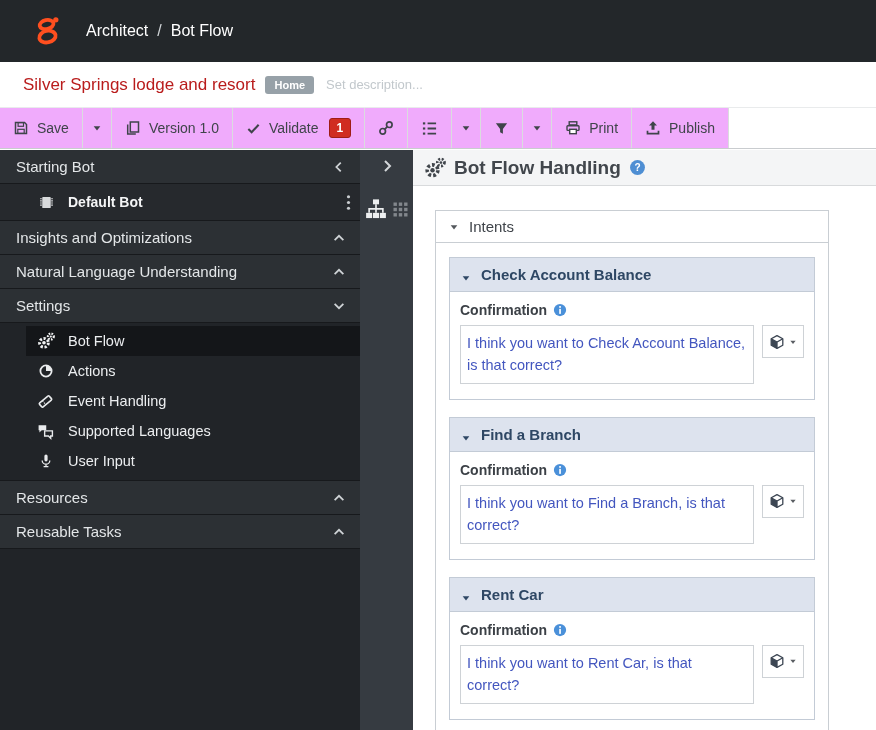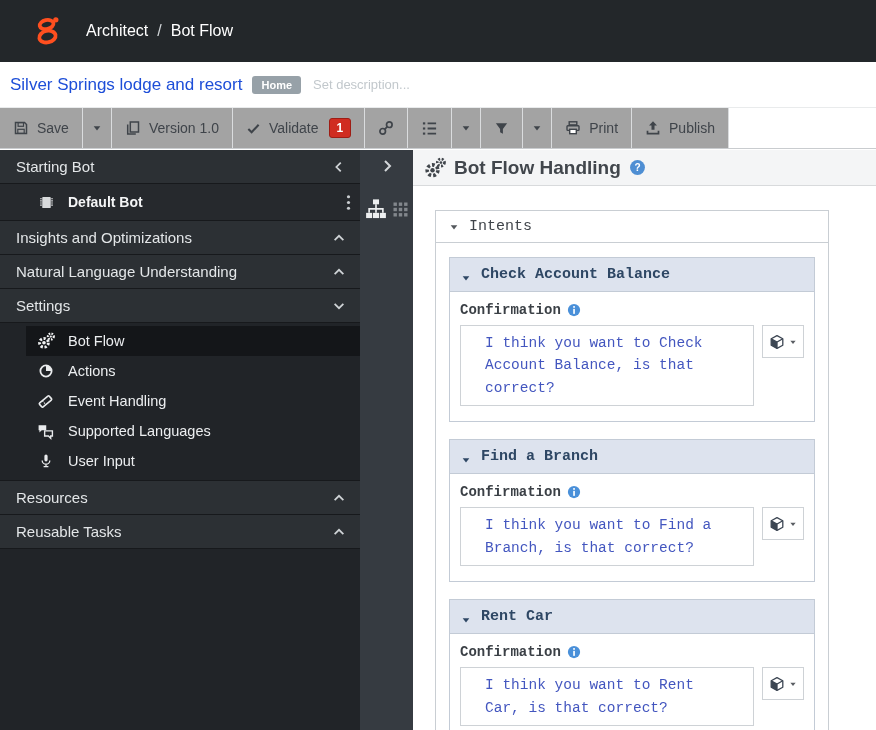--- a/index.html
+++ b/index.html
@@ -7,27 +7,27 @@
   body { font-family:"Liberation Sans", sans-serif; background:#fff; position:relative; }
 
   
   .topbar { height:62px; background:#23272a; display:flex; align-items:center; padding-left:34px; }
   .logo { width:28px; height:32px; flex:none; }
   .breadcrumb { margin-left:24px; font-size:16px; color:#ffffff; display:flex; gap:9px; align-items:center; }
   .breadcrumb .sep { color:#cfd3d6; }
 
   
   .flowbar { height:46px; background:#fff; display:flex; align-items:center; padding:0 10px; border-bottom:1px solid #e9ebec; }
-  .flow-title { font-size:17px; color:#1d4ed8; }
+  .flow-title { font-size:17px; color:#b91c1c;margin-left:13px; }
   .home-badge { margin-left:10px; background:#97a1a8; color:#fff; font-size:11px; font-weight:bold; padding:3px 9px; border-radius:3px; }
   .desc-placeholder { margin-left:12px; font-size:13px; color:#c2c8cc; }
 
   
   .toolbar { height:41px; background:#fff; border-bottom:1px solid #c9cccf; display:flex; align-items:stretch; }
-  .tbtn { display:flex; align-items:center; gap:8px; padding:0 13px; border-right:1px solid #dadcde; color:#3f444a; font-size:14px; background:#a3a3a3; cursor:pointer; white-space:nowrap; }
+  .tbtn { display:flex; align-items:center; gap:8px; padding:0 13px; border-right:1px solid #dadcde; color:#3f444a; font-size:14px; background:#f0abfc; cursor:pointer; white-space:nowrap; }
   .tbtn.caret { padding:0 9px; }
   .tbtn svg { flex:none; }
   .validate-badge { background:#d02c21; border:1px solid #9e1d15; color:#fff; font-size:12px; font-weight:bold; padding:2px 7px; border-radius:3px; margin-left:2px; }
   .toolbar .spacer { flex:1; }
 
   
   .workspace { position:absolute; top:150px; left:0; right:0; bottom:0; display:flex; }
 
   
   .sidebar { width:360px; flex:none; background:#1f2226; display:flex; flex-direction:column; }
@@ -42,33 +42,33 @@
 
   
   .strip { width:53px; flex:none; background:#363b41; display:flex; flex-direction:column; align-items:center; }
   .strip .expand { margin-top:8px; cursor:pointer; color:#d4d7da; }
   .strip .viewicons { margin-top:24px; display:flex; align-items:center; gap:6px; }
 
   
   .main { flex:1; min-width:0; background:#fff; display:flex; flex-direction:column; }
   .main-header { height:36px; flex:none; background:#f4f5f6; border-bottom:1px solid #d8dadc; display:flex; align-items:center; gap:8px; padding:0 11px; }
   .main-title { font-size:19px; font-weight:bold; color:#41464c; }
-  .main-body { flex:1; padding:24px 0 0 22px; overflow:hidden;font-family:Liberation Mono, monospace; }
+  .main-body { flex:1; padding:24px 0 0 22px; overflow:hidden; }
 
   .panel { width:394px; border:1px solid #c9ced3; background:#fff; }
   .panel-header { height:32px; display:flex; align-items:center; gap:10px; padding:0 13px; border-bottom:1px solid #c9ced3; font-size:15px; color:#3f444a; cursor:pointer; }
   .panel-body { padding:14px 13px 20px; }
 
   .intent-card { border:1px solid #c3cbd6; margin-bottom:17px; }
   .intent-card:last-child { margin-bottom:0; }
   .intent-header { background:#dde3ee; padding:8px 11px; display:flex; align-items:flex-end; gap:10px; font-size:15px; font-weight:bold; color:#2e4764; cursor:pointer; border-bottom:1px solid #c3cbd6; }
   .intent-body { padding:10px 10px 15px; }
   .conf-label { display:flex; align-items:center; gap:6px; font-size:14px; font-weight:bold; color:#3b4046; margin-bottom:7px; }
   .conf-row { display:flex; align-items:flex-start; }
-  .textbox { flex:1; min-width:0; border:1px solid #ced2d6; background:#fff; padding:6px 24px; font-size:14.5px; line-height:1.55; color:#4356bf; cursor:text; }
+  .textbox { flex:1; min-width:0; border:1px solid #ced2d6; background:#fff; padding:6px 6px; font-size:14.5px; line-height:1.55; color:#4356bf; cursor:text; }
   .expr-btn { flex:none; margin-left:8px; width:42px; height:33px; border:1px solid #ced2d6; background:#fff; display:flex; align-items:center; justify-content:center; gap:4px; cursor:pointer; }
 
   .caret-glyph { color:#53575c; }
   svg.i { display:block; }
 </style>
 </head>
 <body>
 
 <svg width="0" height="0" style="position:absolute">
   <defs>

